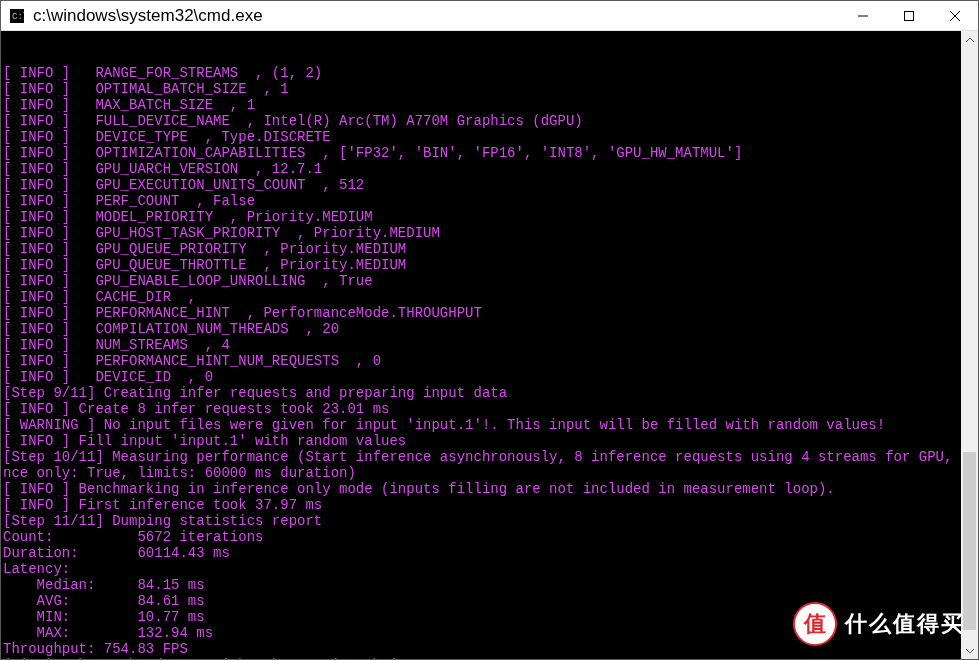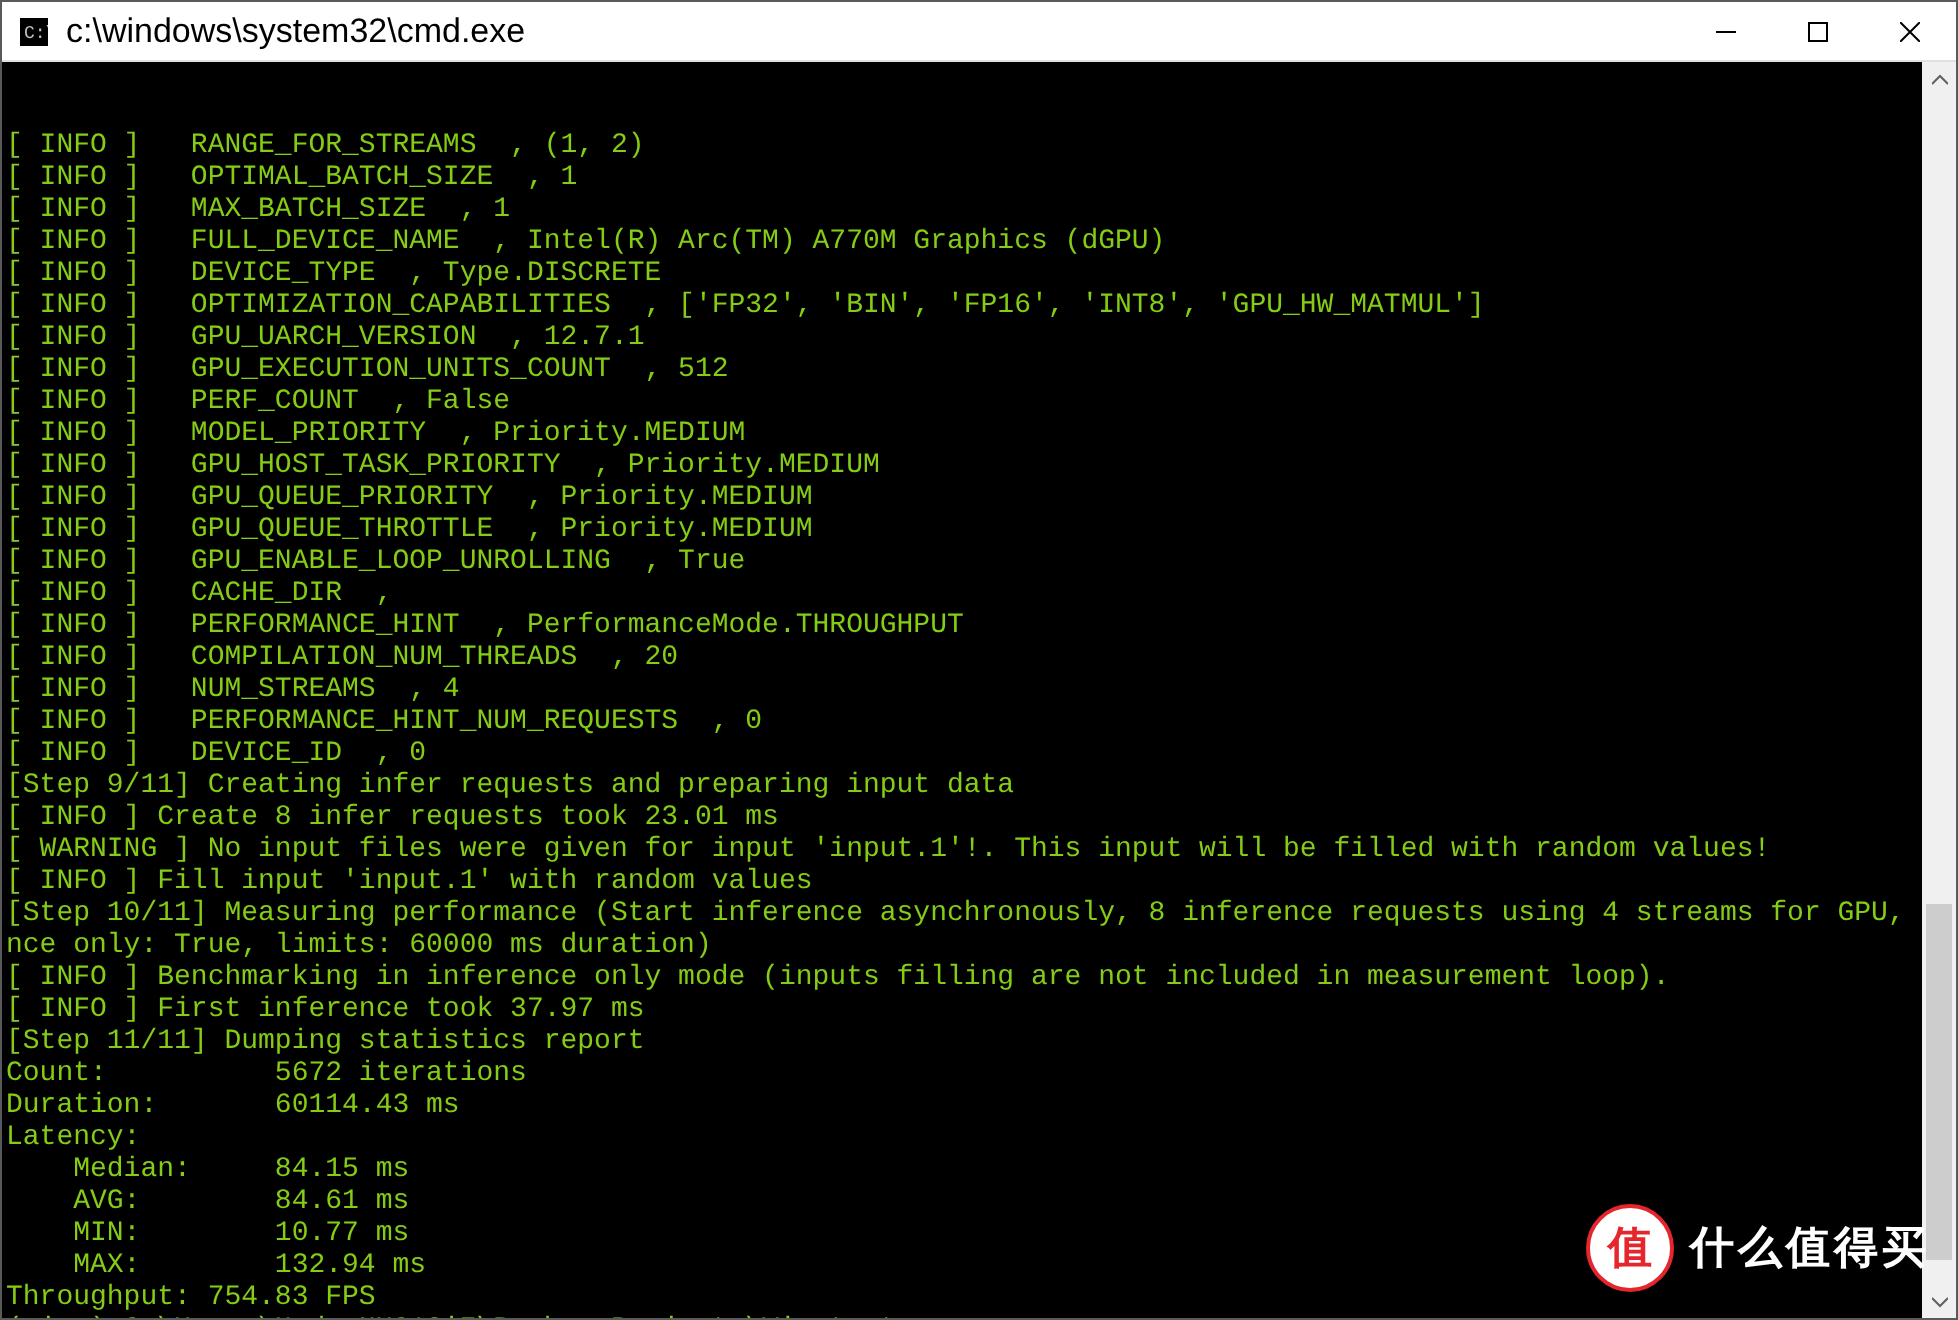--- a/index.html
+++ b/index.html
@@ -48,21 +48,21 @@
     height: 100%;
     display: flex;
     align-items: center;
     justify-content: center;
     color: #000;
   }
   .titlebar-btn svg { display:block; }
   .console {
     flex: 1;
     background: #000;
-    color: #84cc16;
+    color: #d946ef;
     font-family: "NSimSun","SimSun","Courier New", monospace;
     font-size: 14px;
     line-height: 16px;
     padding: 2px 2px 2px 2px;
     white-space: pre;
     overflow: hidden;
     position: relative;
   }
   .scrollbar-v {
     position: absolute;

